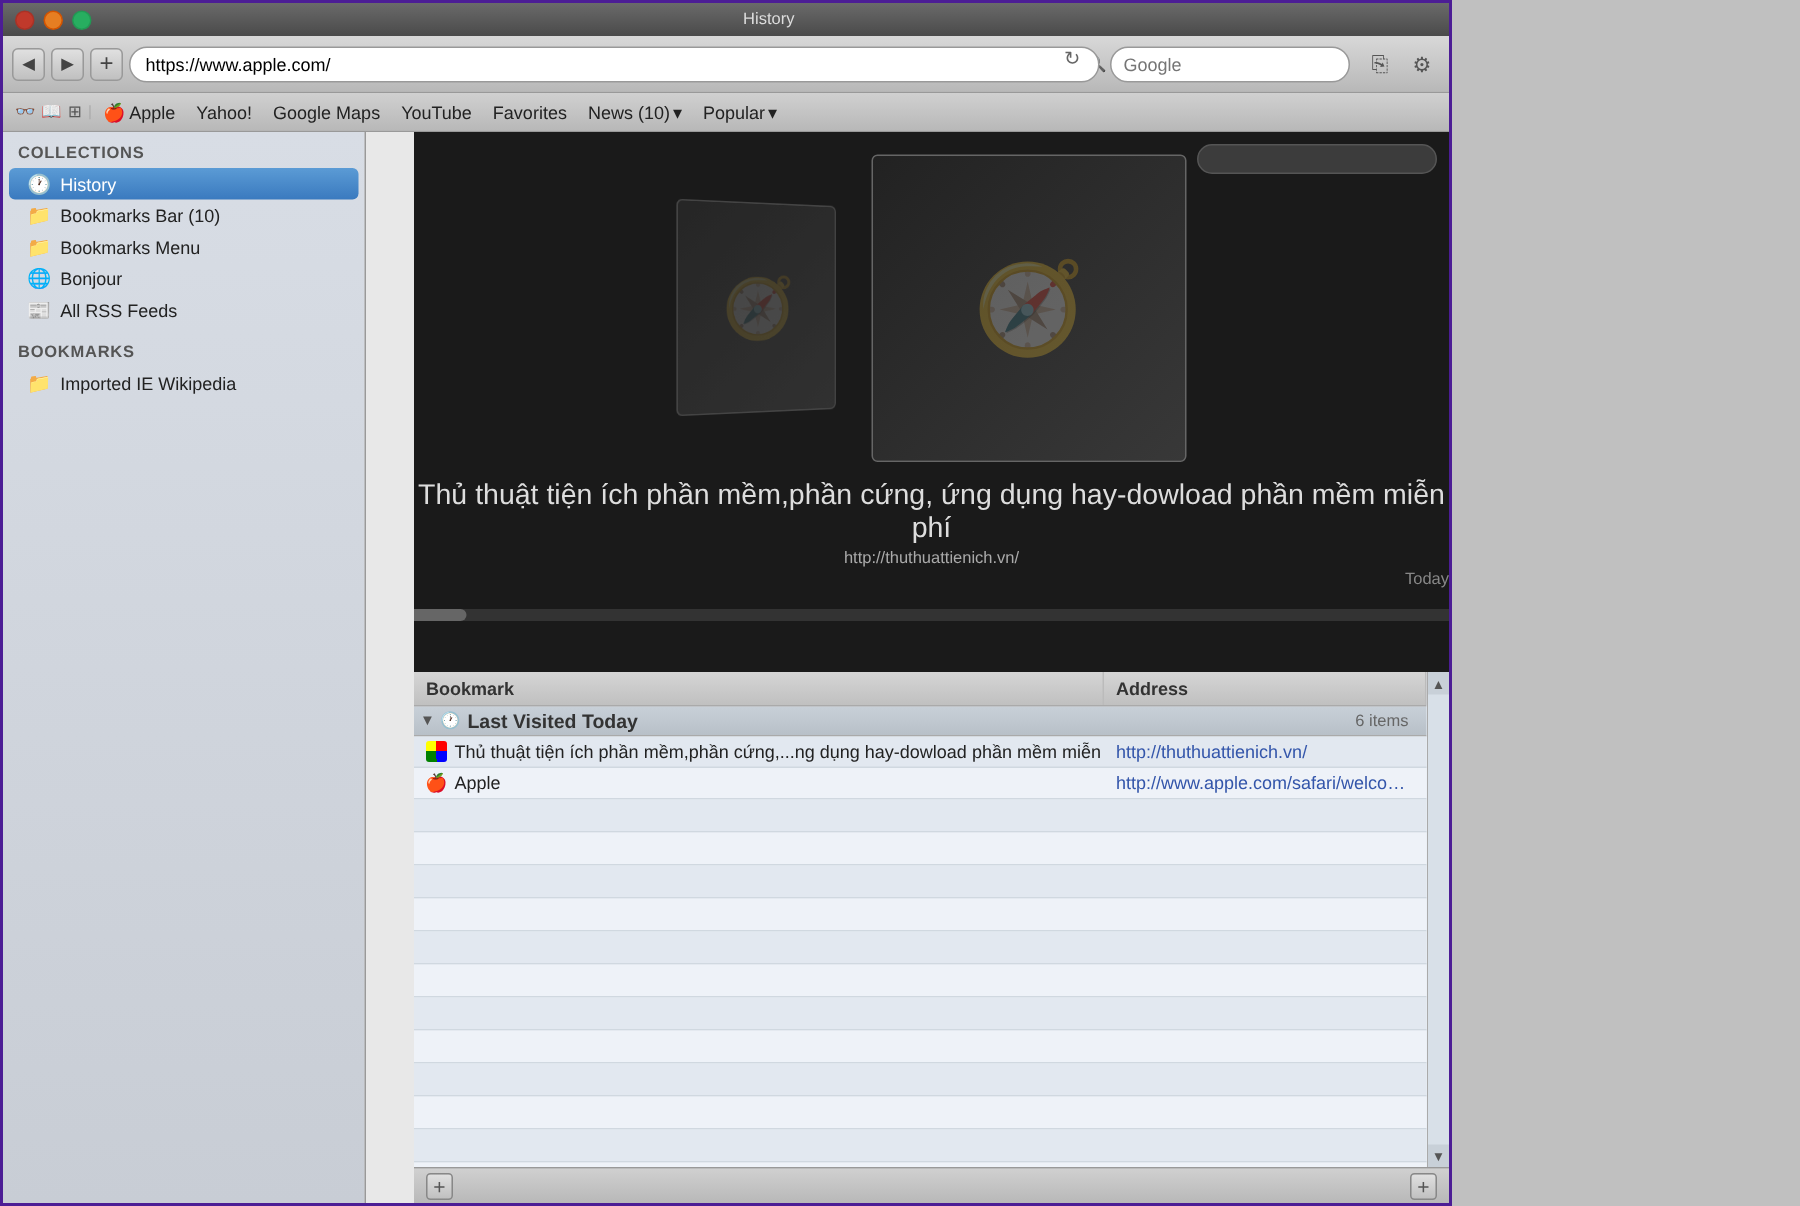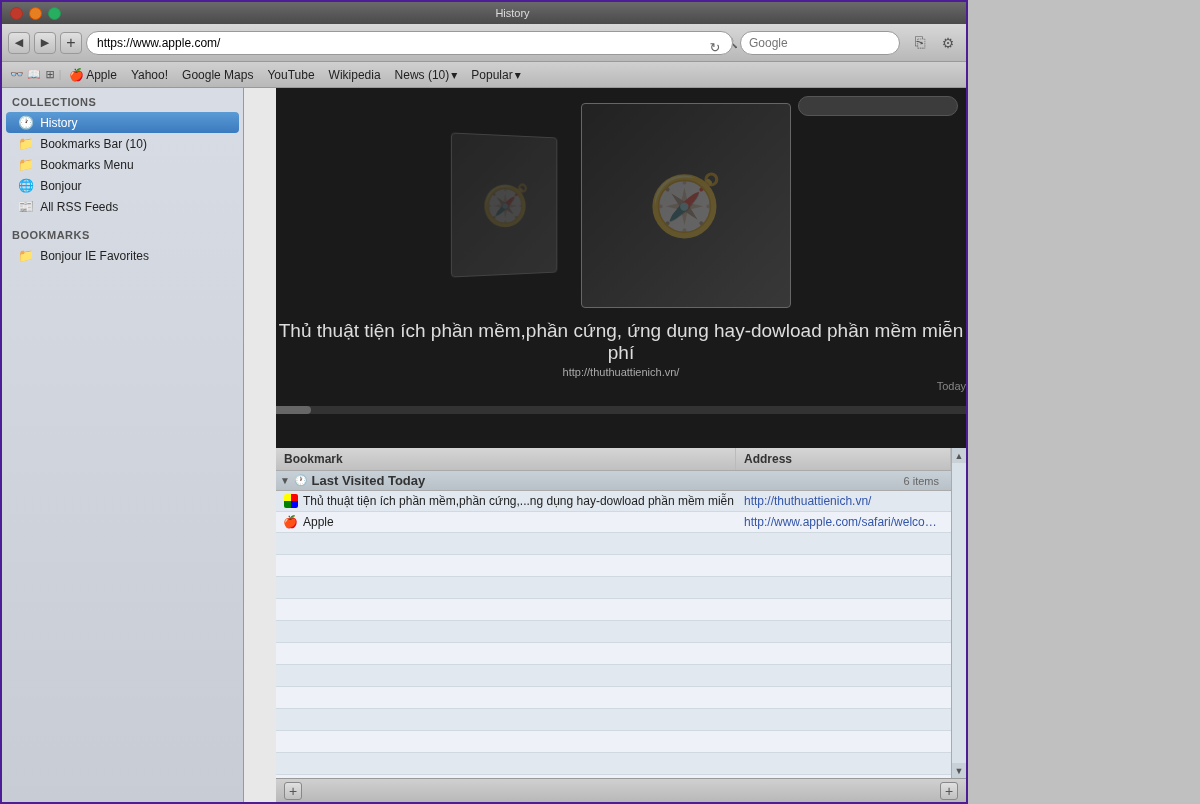--- a/index.html
+++ b/index.html
@@ -124,21 +124,21 @@
     <div class="title-bar-btn btn-close"></div>
     <div class="title-bar-btn btn-min"></div>
     <div class="title-bar-btn btn-max"></div>
     <div class="title-text">History</div>
   </div>
 
   <div class="toolbar">
     <div class="nav-btn">◀</div>
     <div class="nav-btn">▶</div>
     <div class="add-btn">+</div>
-    <div style="display:flex;align-items:flex-end;flex:1;position:relative;">
+    <div style="display:flex;align-items:flex-start;flex:1;position:relative;">
       <input class="address-bar" type="text" value="https://www.apple.com/" style="">
       <span class="reload-btn">↻</span>
     </div>
     <div class="search-bar-container">
       <span style="color:#888;font-size:11px;">🔍</span>
       <input class="search-bar" type="text" placeholder="Google" style="">
     </div>
     <div class="toolbar-right">
       <div class="icon-btn">⎘</div>
       <div class="icon-btn">⚙</div>
@@ -154,21 +154,21 @@
     <a class="bm-link">
         <span>Yahoo!</span>
       </a>
     <a class="bm-link">
         <span>Google Maps</span>
       </a>
     <a class="bm-link">
         <span>YouTube</span>
       </a>
     <a class="bm-link">
-        <span>Wikipedia</span>
+        <span>Favorites</span>
       </a>
     <a class="bm-link"><span>News (10)</span> ▾</a>
     <a class="bm-link"><span>Popular</span> ▾</a>
   </div>
 
   <div class="main-area">
 
     <div class="sidebar">
       <div class="sidebar-section-header">COLLECTIONS</div>
 
@@ -189,21 +189,21 @@
         <span>Bonjour</span>
       </div>
       <div class="sidebar-item">
         <span class="sidebar-item-icon" style="color:#d44;">📰</span>
         <span>All RSS Feeds</span>
       </div>
 
       <div class="sidebar-section-header sidebar-bookmarks">BOOKMARKS</div>
       <div class="sidebar-item">
         <span class="sidebar-item-icon">📁</span>
-        <span>Bonjour IE Favorites</span>
+        <span>Imported IE Wikipedia</span>
       </div>
     </div>
 
     <div class="content-pane">
 
       <div class="preview-area">
         <div class="preview-search">
           <input type="text" style="width: 160px; height: 20px; border-radius: 10px; border: 1px solid rgb(85, 85, 85); background: rgba(255, 255, 255, 0.15); color: rgb(204, 204, 204); padding: 0px 8px; font-size: 11px; outline: none;">
         </div>
         <div class="preview-thumbnails">

